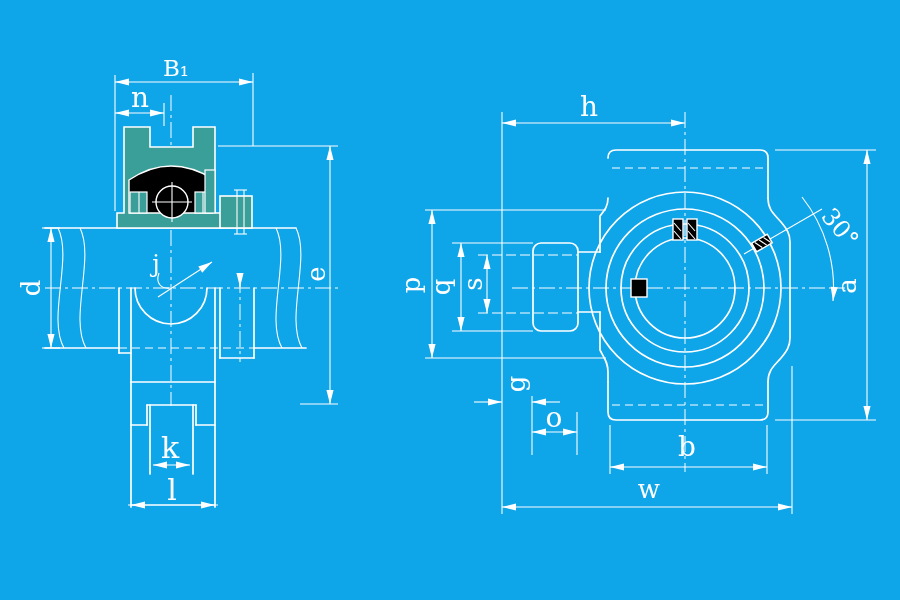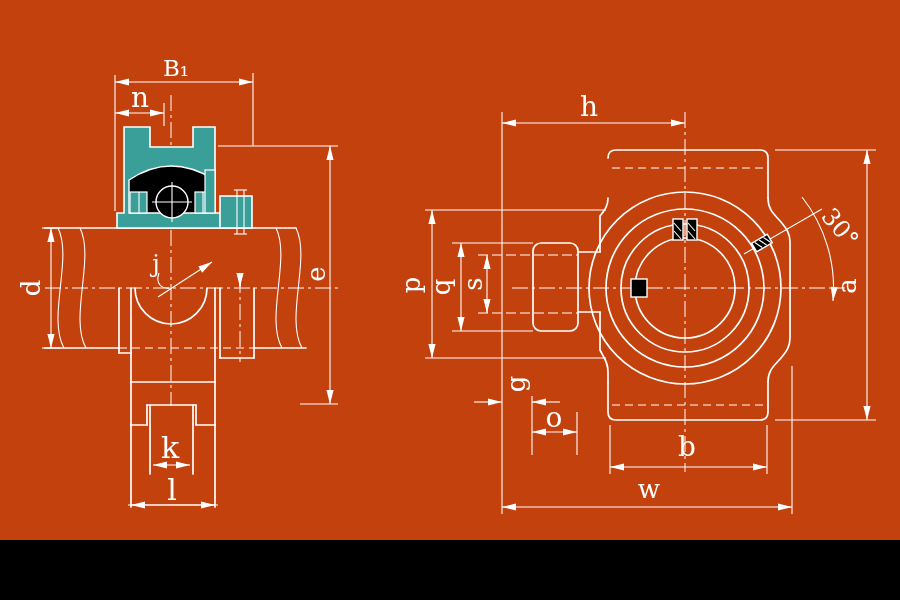--- a/index.html
+++ b/index.html
@@ -1,16 +1,16 @@
 <!DOCTYPE html>
 <html><head>
 <meta charset="utf-8">
 <style>
   html,body{margin:0;padding:0;background:#000;}
-  .stage{width:900px;height:540px;background:#c2410c;position:relative;overflow:hidden;}
+  .stage{width:900px;height:600px;background:#0ea5e9;position:relative;overflow:hidden;}
   svg{display:block;}
   text{fill:#fff;font-family:"DejaVu Serif", serif;dominant-baseline:central;text-anchor:middle;}
   .outline{stroke:#fff;stroke-width:1.7;fill:none;stroke-linecap:round;}
   .thin{stroke:#fff;stroke-width:1.1;fill:none;}
   .dim{stroke:#fff;stroke-width:1.1;fill:none;}
   .cl{stroke:#fff;stroke-width:1;fill:none;stroke-dasharray:16 4 3 4;}
   .hid{stroke:#fff;stroke-width:1.2;fill:none;stroke-dasharray:8 5;}
   .teal-shape{stroke:#fff;stroke-width:1.6;}
   .blackcut{fill:#000;stroke:#fff;stroke-width:1.4;}
 </style>

